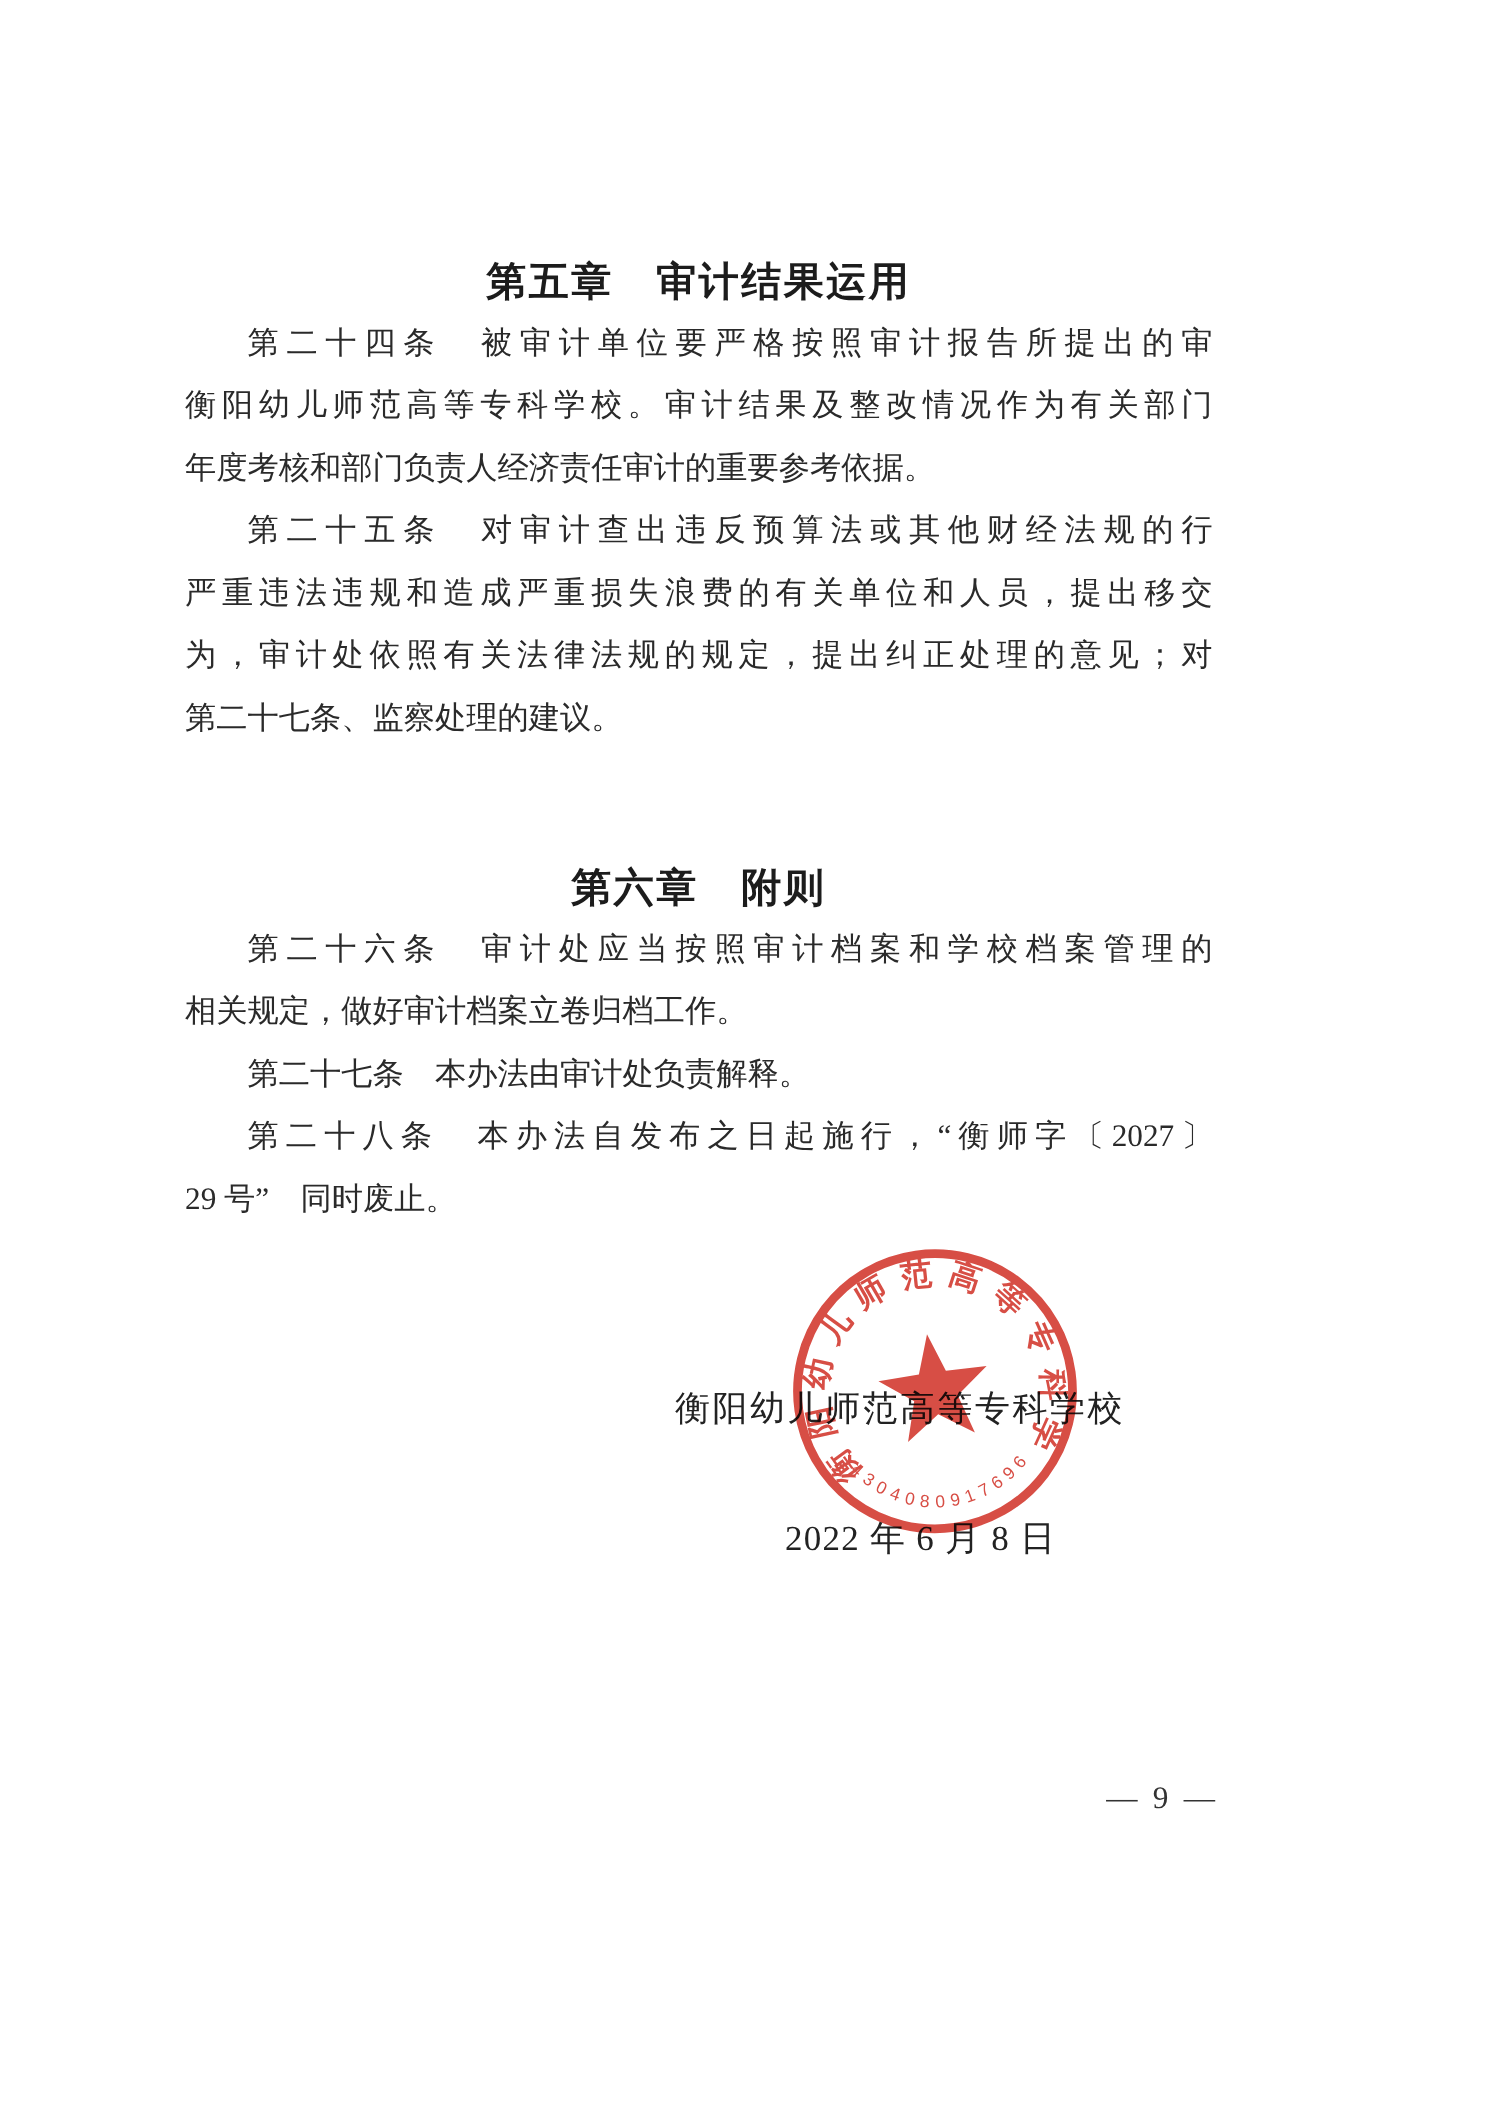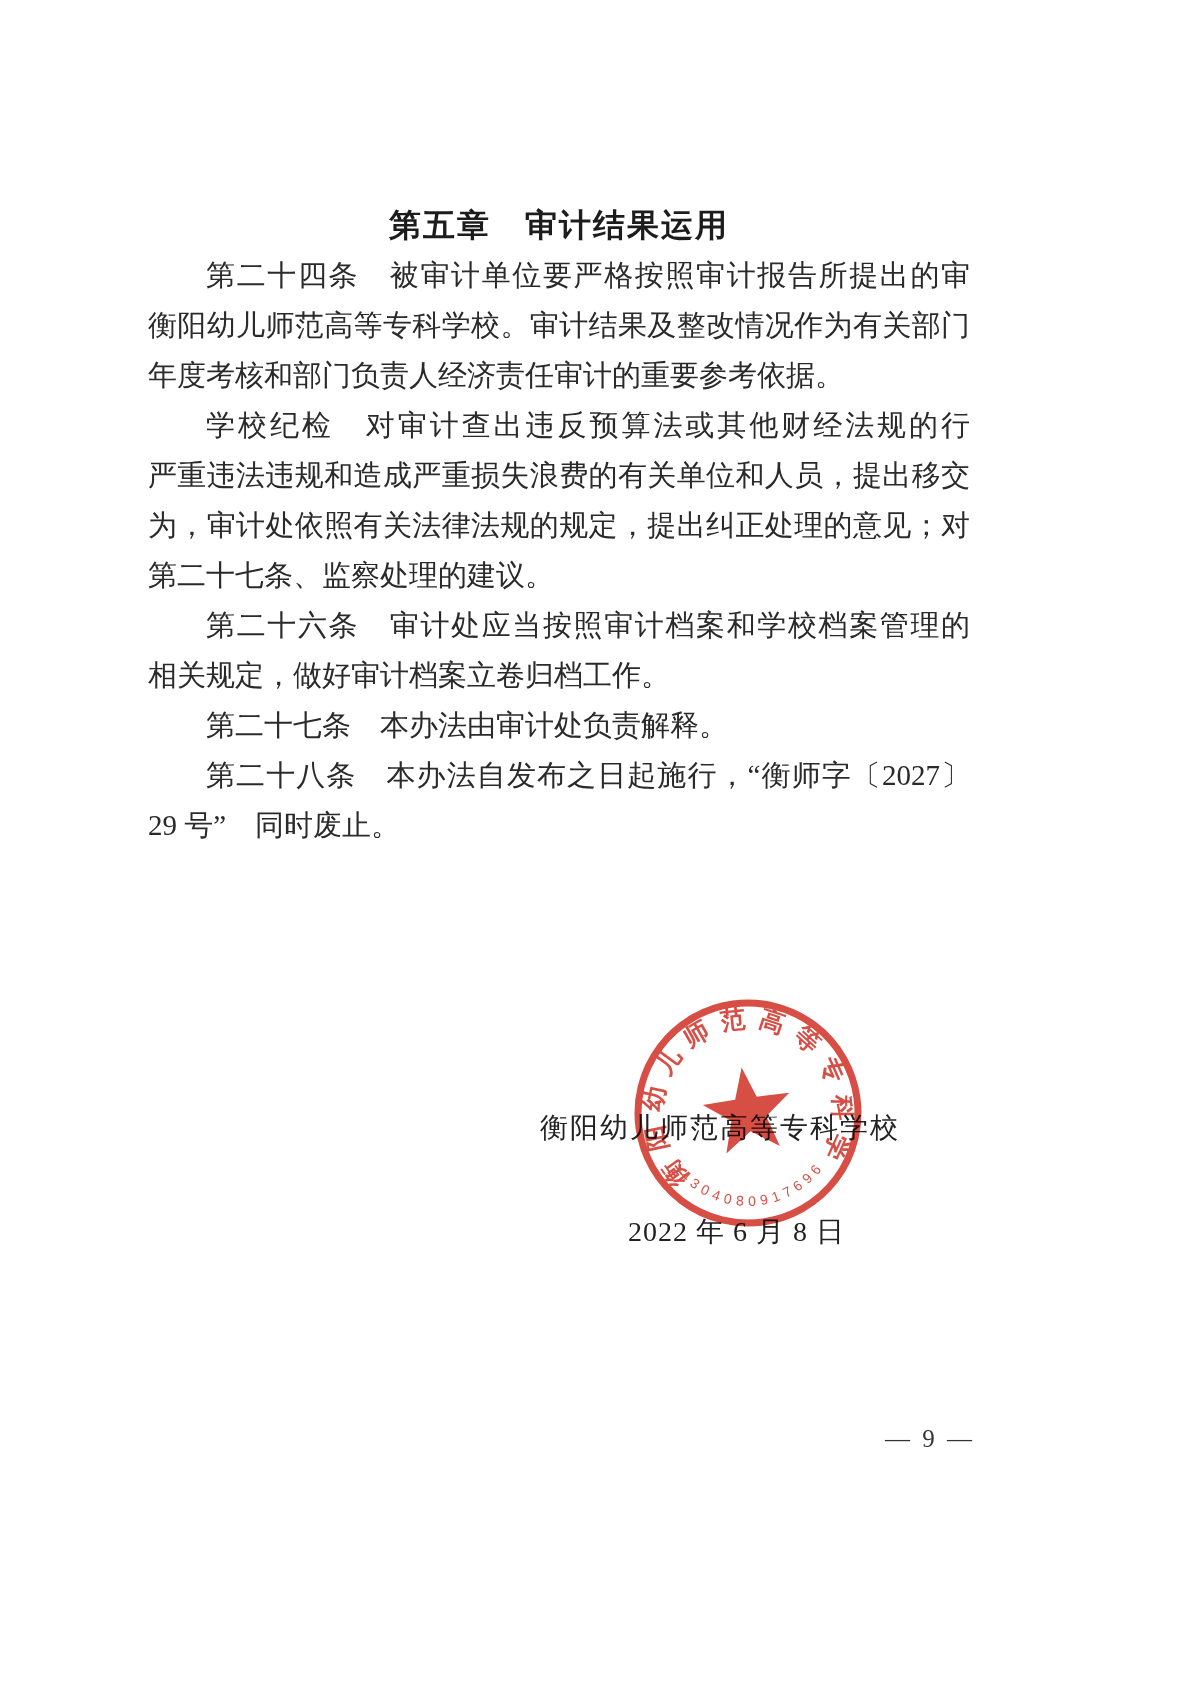--- a/index.html
+++ b/index.html
@@ -30,21 +30,21 @@
     line-height: 50px;
     text-align: center;
     color: #1c1c1c;
     letter-spacing: 2px;
   }
   .chapter.second {
     margin-top: 85px;
   }
   .bline {
     margin: 0;
-    font-size: 29px;
+    font-size: 25px;
     line-height: 50px;
     white-space: nowrap;
     color: #2a2a2a;
   }
   .bline.fill {
     white-space: normal;
     text-align: justify;
     text-align-last: justify;
   }
   .bline.indent {
@@ -106,25 +106,26 @@
 
 <div class="page">
 
   <main class="content">
     <h2 class="chapter">第五章　审计结果运用</h2>
 
     <p class="bline fill indent">第二十四条　被审计单位要严格按照审计报告所提出的审</p>
     <p class="bline fill">衡阳幼儿师范高等专科学校。审计结果及整改情况作为有关部门</p>
     <p class="bline">年度考核和部门负责人经济责任审计的重要参考依据。</p>
 
-    <p class="bline fill indent">学校纪检　对审计查出违反预算法或其他财经法规的行</p>
+    <p class="bline fill indent">第二十五条　对审计查出违反预算法或其他财经法规的行</p>
     <p class="bline fill">严重违法违规和造成严重损失浪费的有关单位和人员，提出移交</p>
     <p class="bline fill">为，审计处依照有关法律法规的规定，提出纠正处理的意见；对</p>
     <p class="bline">第二十七条、监察处理的建议。</p>
 
+    <h2 class="chapter second">第六章　附则</h2>
 
     <p class="bline fill indent">第二十六条　审计处应当按照审计档案和学校档案管理的</p>
     <p class="bline">相关规定，做好审计档案立卷归档工作。</p>
 
     <p class="bline indent">第二十七条　本办法由审计处负责解释。</p>
 
     <p class="bline fill indent">第二十八条　本办法自发布之日起施行，“衡师字〔2027〕</p>
     <p class="bline">29 号”　同时废止。</p>
   </main>
 

